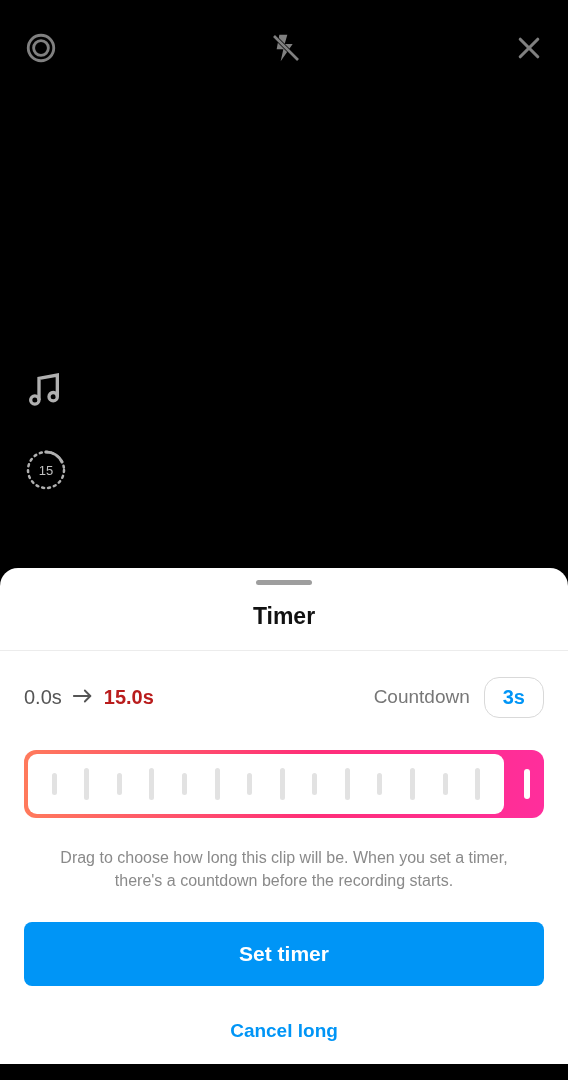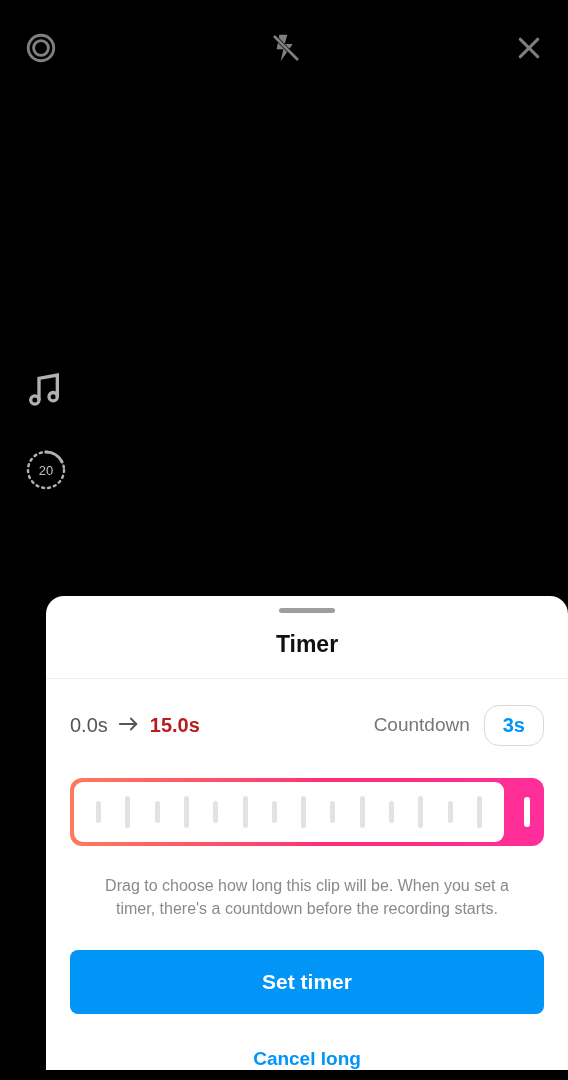--- a/index.html
+++ b/index.html
@@ -37,25 +37,25 @@
     position: absolute;
     top: 50%; left: 50%;
     transform: translate(-50%, -50%);
     font-size: 13px;
     color: #c0c0c0;
     font-weight: 500;
   }
 
   .sheet {
     position: absolute;
-    left: 0; right: 0; bottom: 10px;
+    left: 0; right: 0; bottom: 16px;
     background: #fff;
     border-top-left-radius: 18px;
     border-top-right-radius: 18px;
-    margin-left: 46px;
+    padding-bottom: 22px;
   }
   .grabber {
     width: 56px; height: 5px;
     background: #9e9e9e;
     border-radius: 3px;
     margin: 12px auto 18px;
   }
   .sheet-title {
     text-align: center;
     font-size: 23px;
@@ -196,21 +196,21 @@
         <path d="M9 18V5l11-2v13"></path>
         <circle cx="6.5" cy="18" r="2.5"></circle>
         <circle cx="17.5" cy="16" r="2.5"></circle>
       </svg>
     </span>
     <span class="duration-badge">
       <svg width="44" height="44" viewBox="0 0 44 44">
         <circle cx="22" cy="22" r="18" fill="none" stroke="#b0b0b0" stroke-width="2.5" stroke-dasharray="2 4" stroke-linecap="round"></circle>
         <path d="M22 4 a18 18 0 0 1 16 10" fill="none" stroke="#b0b0b0" stroke-width="3" stroke-linecap="round"></path>
       </svg>
-      <span class="num">20</span>
+      <span class="num">15</span>
     </span>
   </div>
 
   <div class="sheet">
     <div class="grabber"></div>
     <div class="sheet-title">Timer</div>
 
     <div class="range-row">
       <div class="range-left">
         <span>0.0s</span>

